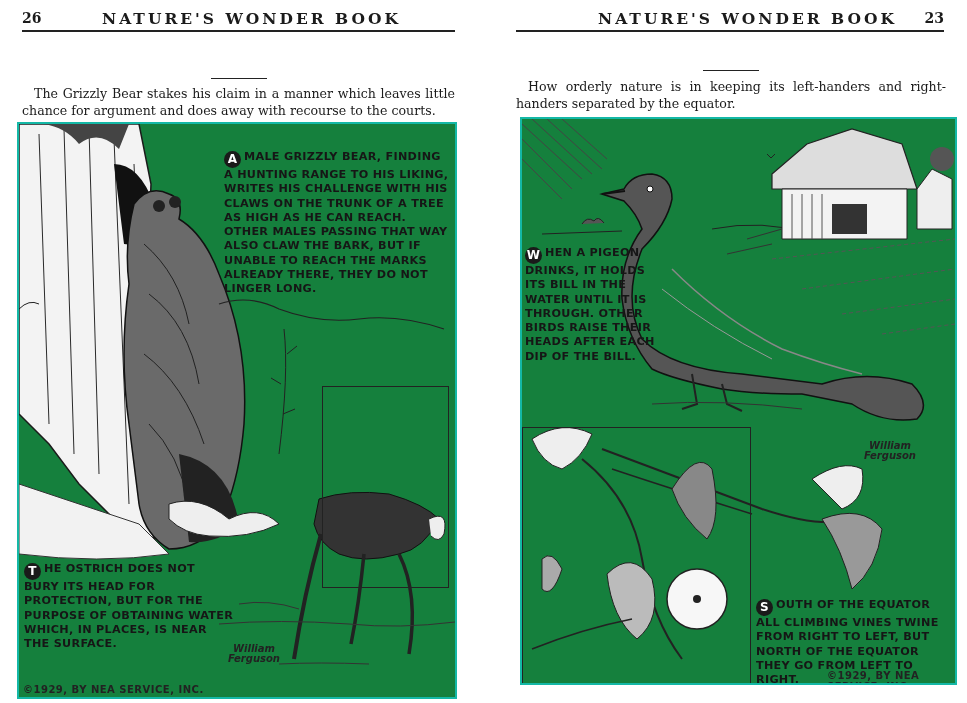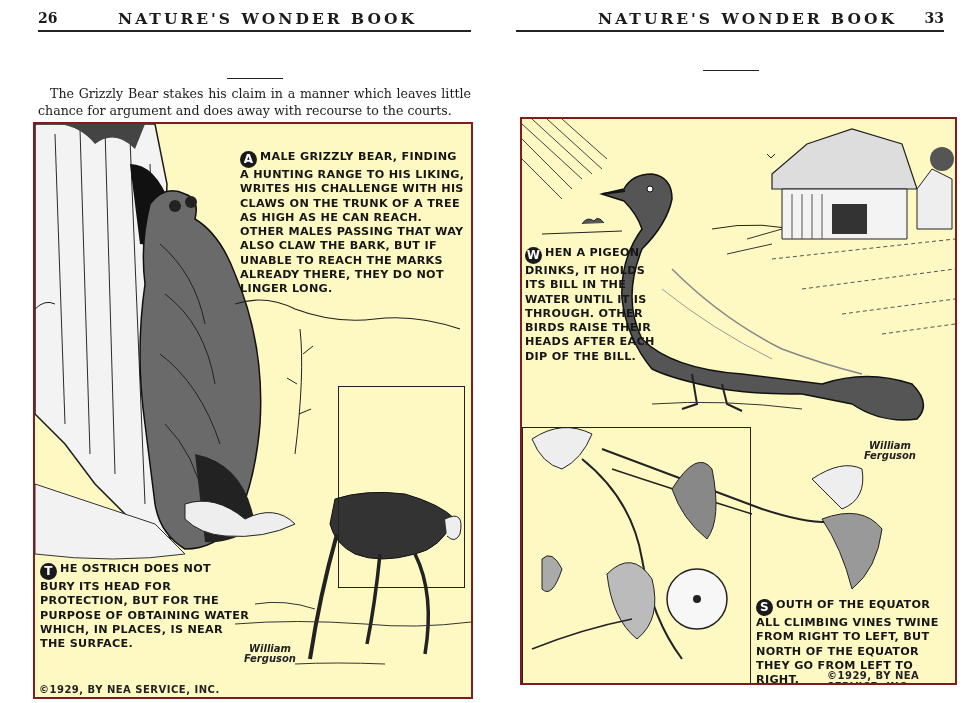--- a/index.html
+++ b/index.html
@@ -1,21 +1,21 @@
 <!DOCTYPE html>
 <html><head>
 <meta charset="utf-8">
 <style>
   html, body { margin:0; padding:0; }
   body {
     width:967px; height:703px; background:#ffffff; position:relative; overflow:hidden;
     font-family: "DejaVu Serif", "Liberation Serif", serif; color:#1b1b1b;
   }
   .page { position:absolute; top:0; height:703px; }
-  .page.left { left:16px; width:484px;padding-left:44px; }
+  .page.left { left:0; width:484px;padding-left:44px; }
   .page.right { left:484px; width:483px; }
 
   .runhead { position:absolute; top:8px; height:22px; border-bottom:2px solid #222; }
   .left .runhead { left:22px; width:433px; }
   .right .runhead { left:32px; width:428px; }
   .pagenum { position:absolute; top:2px; font-weight:bold; font-size:14px; }
   .left .pagenum { left:0; }
   .right .pagenum { right:0; }
   .booktitle {
     position:absolute; top:1px; font-weight:bold; font-size:15.5px; letter-spacing:3px;
@@ -26,21 +26,21 @@
 
   .intro { position:absolute; font-size:12.6px; line-height:17px; text-align:justify; }
   .left .intro.p1 { left:22px; top:43px; width:433px; text-indent:12px;margin-top:42px; }
   .left .intro.p2 { left:35px; top:85px; width:420px; }
   .right .intro.p1 { left:32px; top:37px; width:430px; text-indent:12px; }
   .right .intro.p2 { left:32px; top:78px; width:430px; text-indent:12px; }
   .rule { position:absolute; height:0; border-top:1.5px solid #222; width:56px; }
   .left .rule { left:211px; top:78px; }
   .right .rule { left:219px; top:70px; }
 
-  .frame { position:absolute; border:2px solid #7f1d1d; background:#fef9c3; overflow:hidden; }
+  .frame { position:absolute; border:2px solid #14b8a6; background:#15803d; overflow:hidden; }
   .left .frame { left:17px; top:122px; width:436px; height:573px; }
   .right .frame { left:36px; top:117px; width:433px; height:564px; }
   .frame svg.art { position:absolute; left:0; top:0; }
 
   .caption {
     position:absolute; font-family: "DejaVu Sans", "Liberation Sans", sans-serif;
     font-weight:bold; text-transform:uppercase; font-size:11.2px; line-height:14.3px;
     color:#161616; letter-spacing:0.3px;
   }
   .caption .initial {
@@ -117,23 +117,24 @@
       <div>William</div>
       <div>Ferguson</div>
     </div>
     <div class="copyright" style="left:4px; top:560px;">©1929, BY NEA SERVICE, INC.</div>
   </div>
 </div>
 
 <div class="page right">
   <div class="runhead">
     <span class="booktitle">NATURE'S WONDER BOOK</span>
-    <span class="pagenum">33</span>
+    <span class="pagenum">23</span>
   </div>
   <div class="rule"></div>
+  <div class="intro p2">How orderly nature is in keeping its left-handers and right-handers separated by the equator.</div>
 
   <div class="frame">
     <svg class="art" width="433" height="564" viewBox="0 0 433 564">
 
       <path d="M0,5 L60,60 M0,20 L50,70 M0,40 L40,80 M10,0 L70,55 M25,0 L80,50 M40,0 L85,40" stroke="#444" stroke-width="1" fill="none"></path>
 
       <path d="M20,115 L100,112 M190,110 Q240,100 290,115" stroke="#222" fill="none"></path>
       <path d="M60,105 q5,-8 12,-3 q4,-6 10,2" stroke="#222" fill="#555"></path>
 
       <g>

